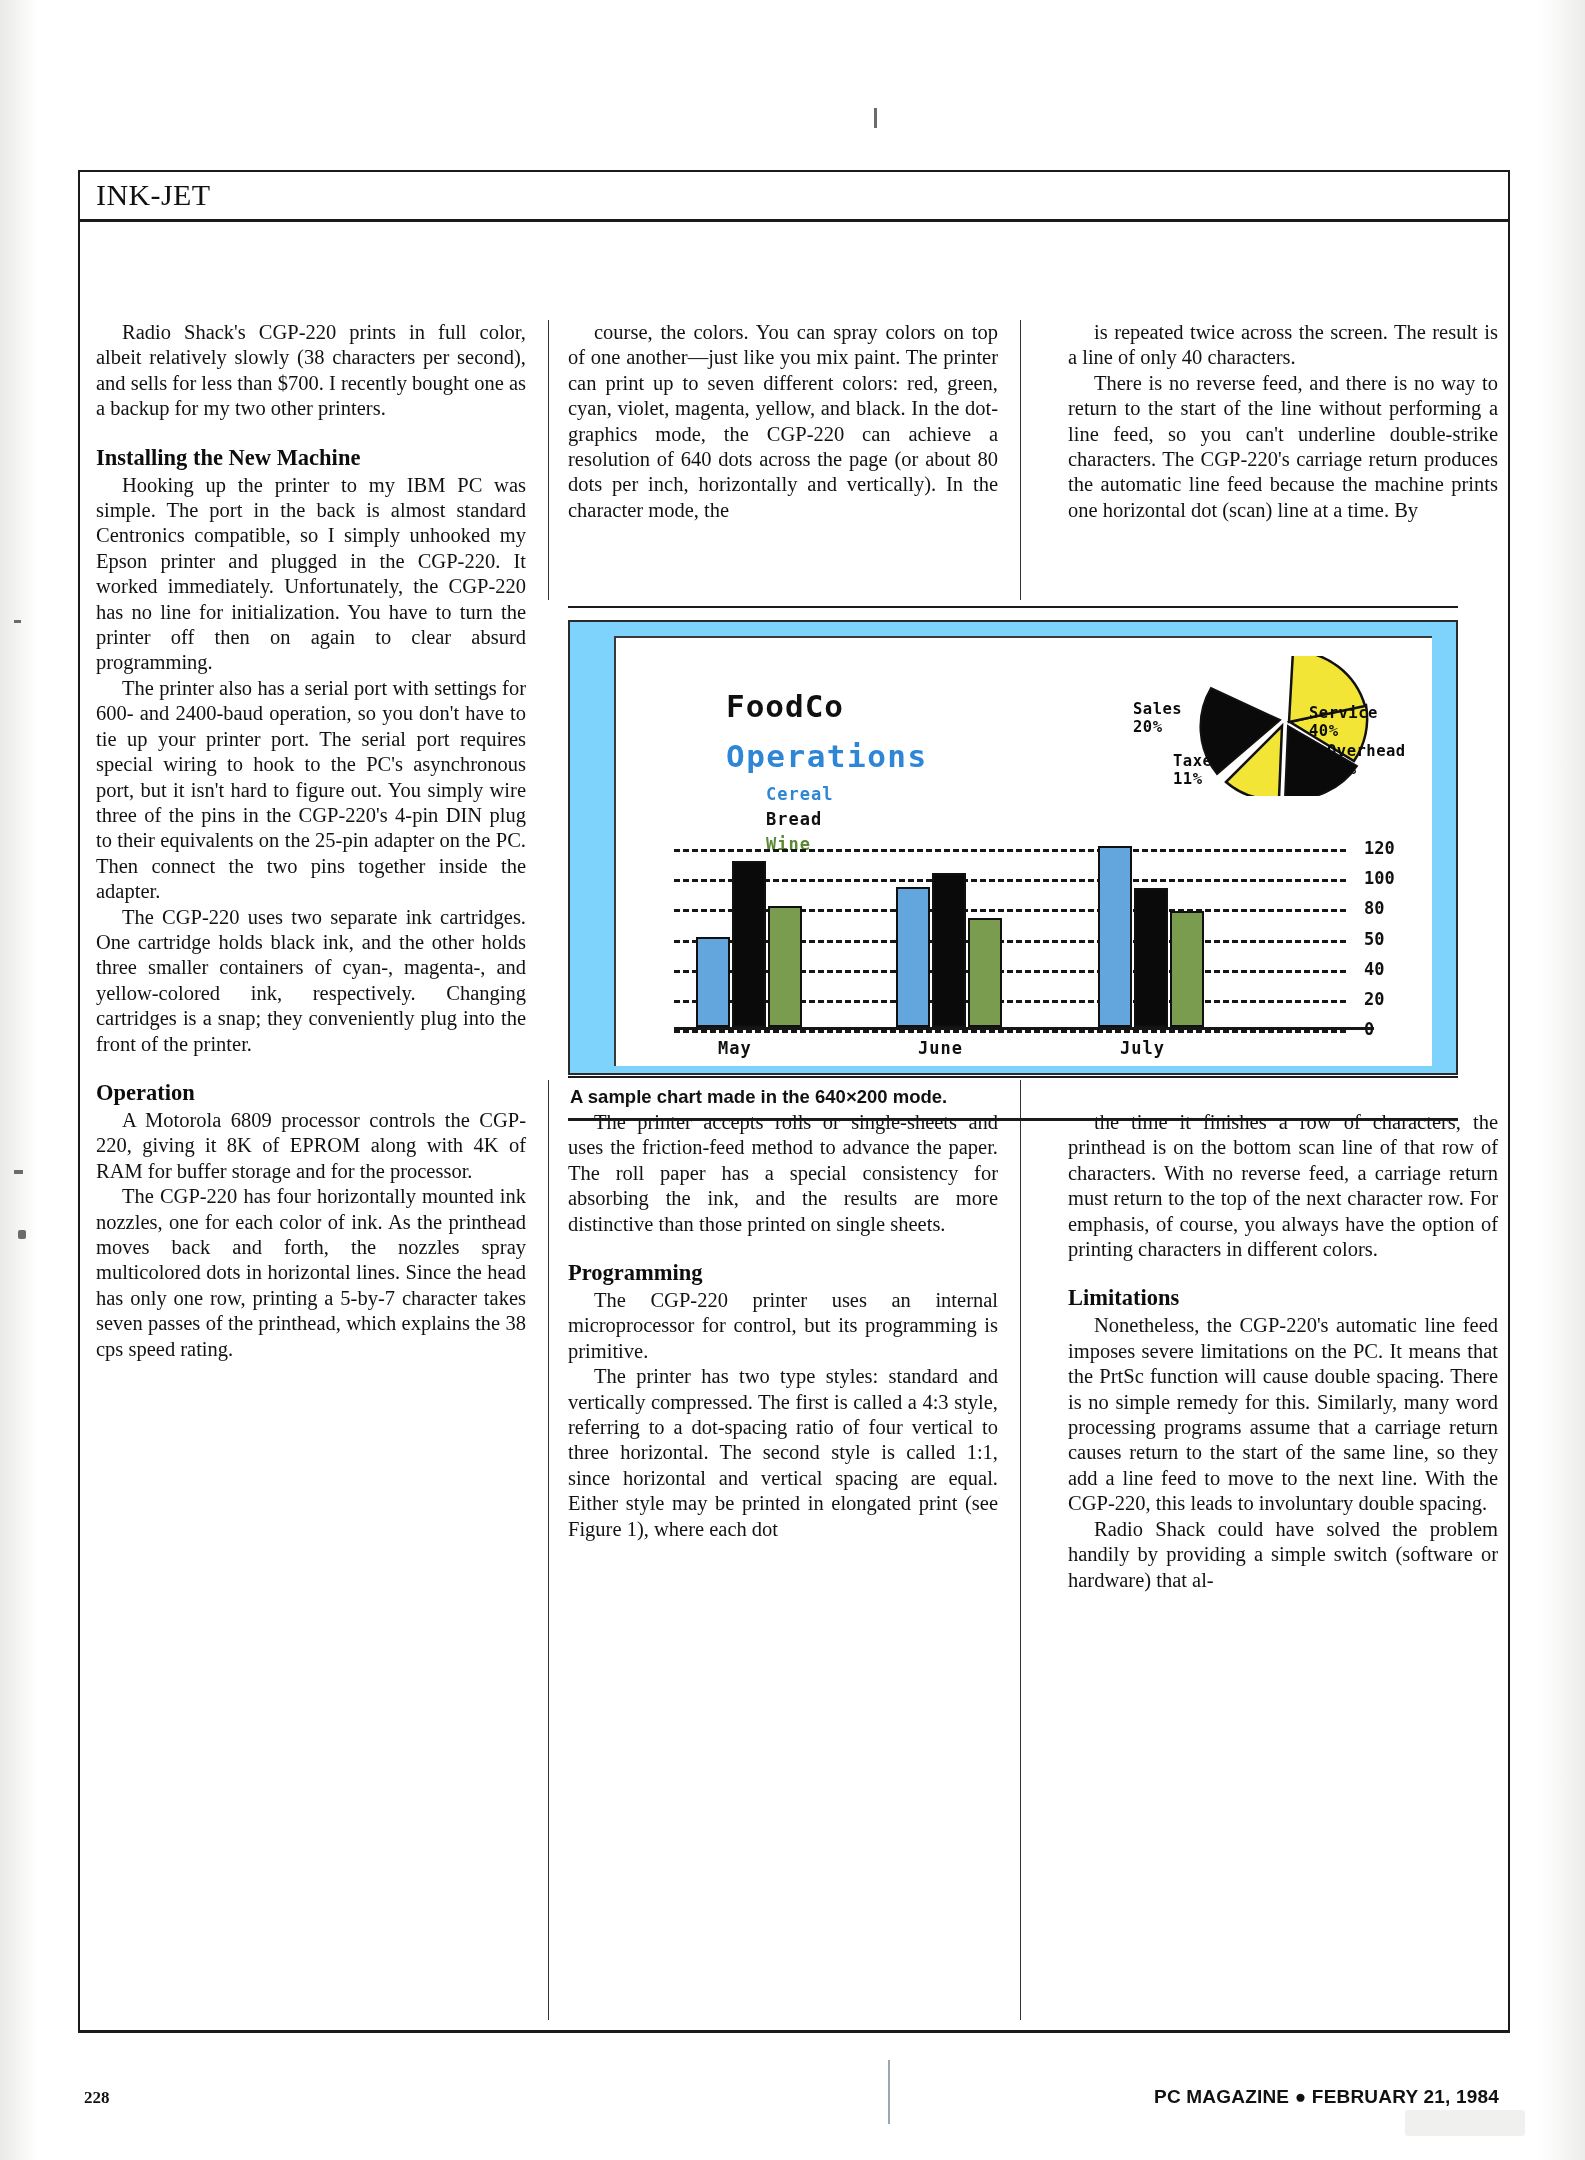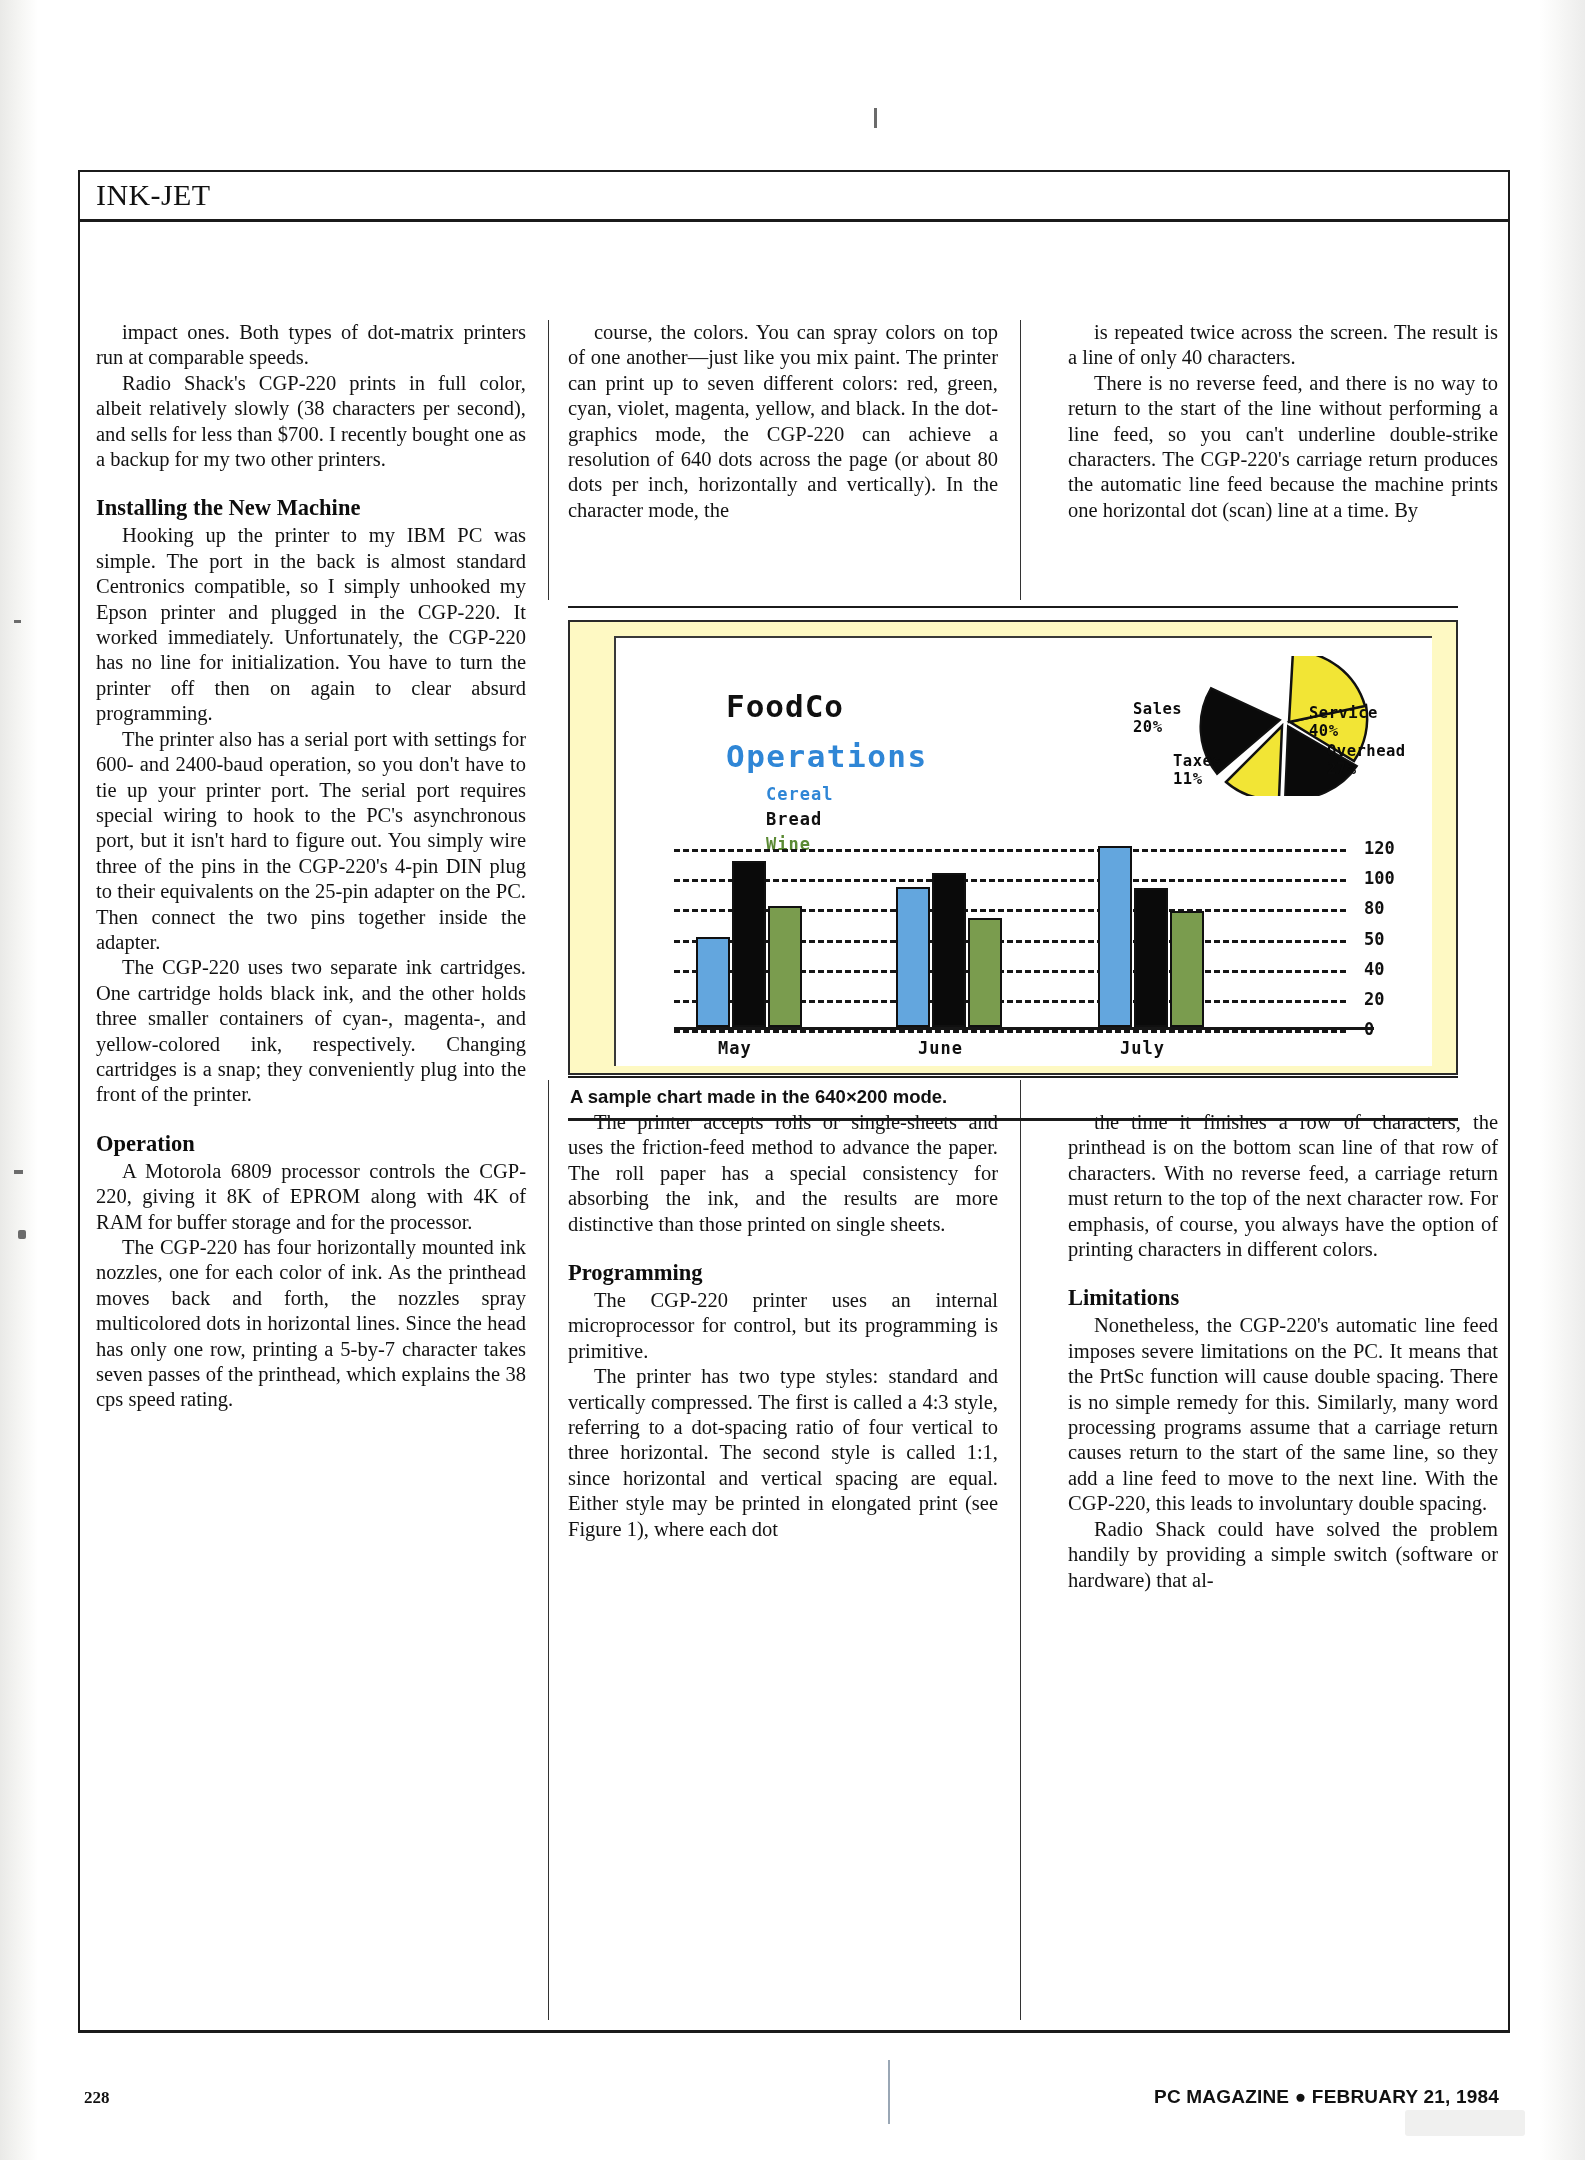--- a/index.html
+++ b/index.html
@@ -77,21 +77,21 @@
     color:#0d0d0d;
   }
 
   
   .figure {
     position:absolute; left:472px; top:300px;
     width:890px; height:500px;
   }
   .fig-outer {
     position:absolute; left:0; top:0; width:890px; height:455px;
-    border:2px solid #2a2a2a; box-sizing:border-box; background:#fef9c3;
+    border:2px solid #2a2a2a; box-sizing:border-box; background:#7dd3fc;
   }
   .fig-inner {
     position:absolute; left:44px; top:14px; width:818px; height:430px;
     border:2px solid #3a3a3a; border-right:none; border-bottom:none;
     box-sizing:border-box; background:#ffffff;
   }
   .fig-caption {
     position:absolute; left:2px; top:466px;
     font-family:"Liberation Sans", sans-serif;
     font-weight:bold; font-size:18.5px; color:#111;
@@ -165,21 +165,20 @@
 <div class="header-band"></div>
 <div class="kicker">INK-JET</div>
 
 <div class="cols">
   <div class="col-rule rule-a"></div>
   <div class="col-rule rule-b"></div>
   <div class="col-rule rule-c"></div>
   <div class="col-rule rule-d"></div>
 
   <div class="col col-1">
-      <p class="body">impact ones. Both types of dot-matrix printers run at comparable speeds.</p>
       <p class="body">Radio Shack's CGP-220 prints in full color, albeit relatively slowly (38 characters per second), and sells for less than $700. I recently bought one as a backup for my two other printers.</p>
       <h3 class="sub">Installing the New Machine</h3>
       <p class="body">Hooking up the printer to my IBM PC was simple. The port in the back is almost standard Centronics compatible, so I simply unhooked my Epson printer and plugged in the CGP-220. It worked immediately. Unfortunately, the CGP-220 has no line for initialization. You have to turn the printer off then on again to clear absurd programming.</p>
       <p class="body">The printer also has a serial port with settings for 600- and 2400-baud operation, so you don't have to tie up your printer port. The serial port requires special wiring to hook to the PC's asynchronous port, but it isn't hard to figure out. You simply wire three of the pins in the CGP-220's 4-pin DIN plug to their equivalents on the 25-pin adapter on the PC. Then connect the two pins together inside the adapter.</p>
       <p class="body">The CGP-220 uses two separate ink cartridges. One cartridge holds black ink, and the other holds three smaller containers of cyan-, magenta-, and yellow-colored ink, respectively. Changing cartridges is a snap; they conveniently plug into the front of the printer.</p>
       <h3 class="sub">Operation</h3>
       <p class="body">A Motorola 6809 processor controls the CGP-220, giving it 8K of EPROM along with 4K of RAM for buffer storage and for the processor.</p>
       <p class="body">The CGP-220 has four horizontally mounted ink nozzles, one for each color of ink. As the printhead moves back and forth, the nozzles spray multicolored dots in horizontal lines. Since the head has only one row, printing a 5-by-7 character takes seven passes of the printhead, which explains the 38 cps speed rating.</p>
     </div>
   <div class="col col-2">

